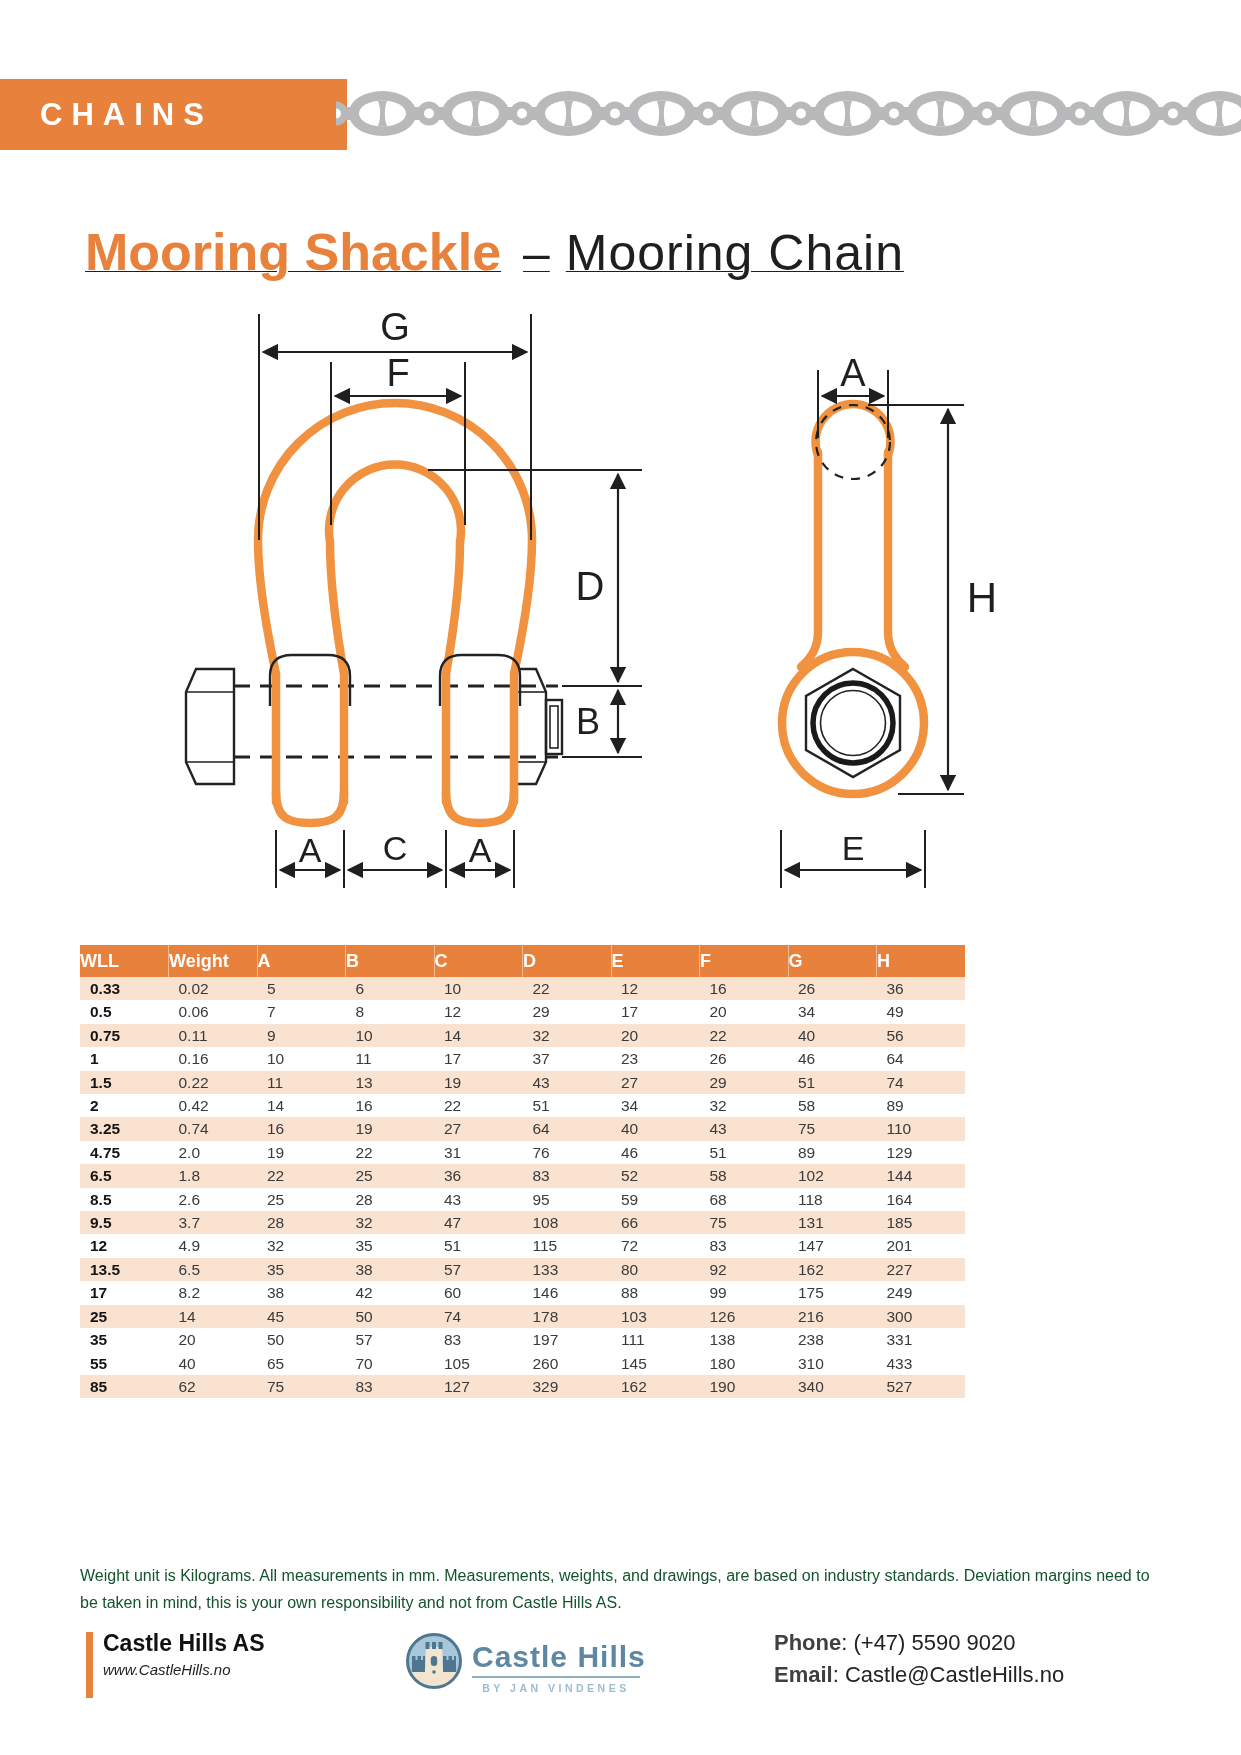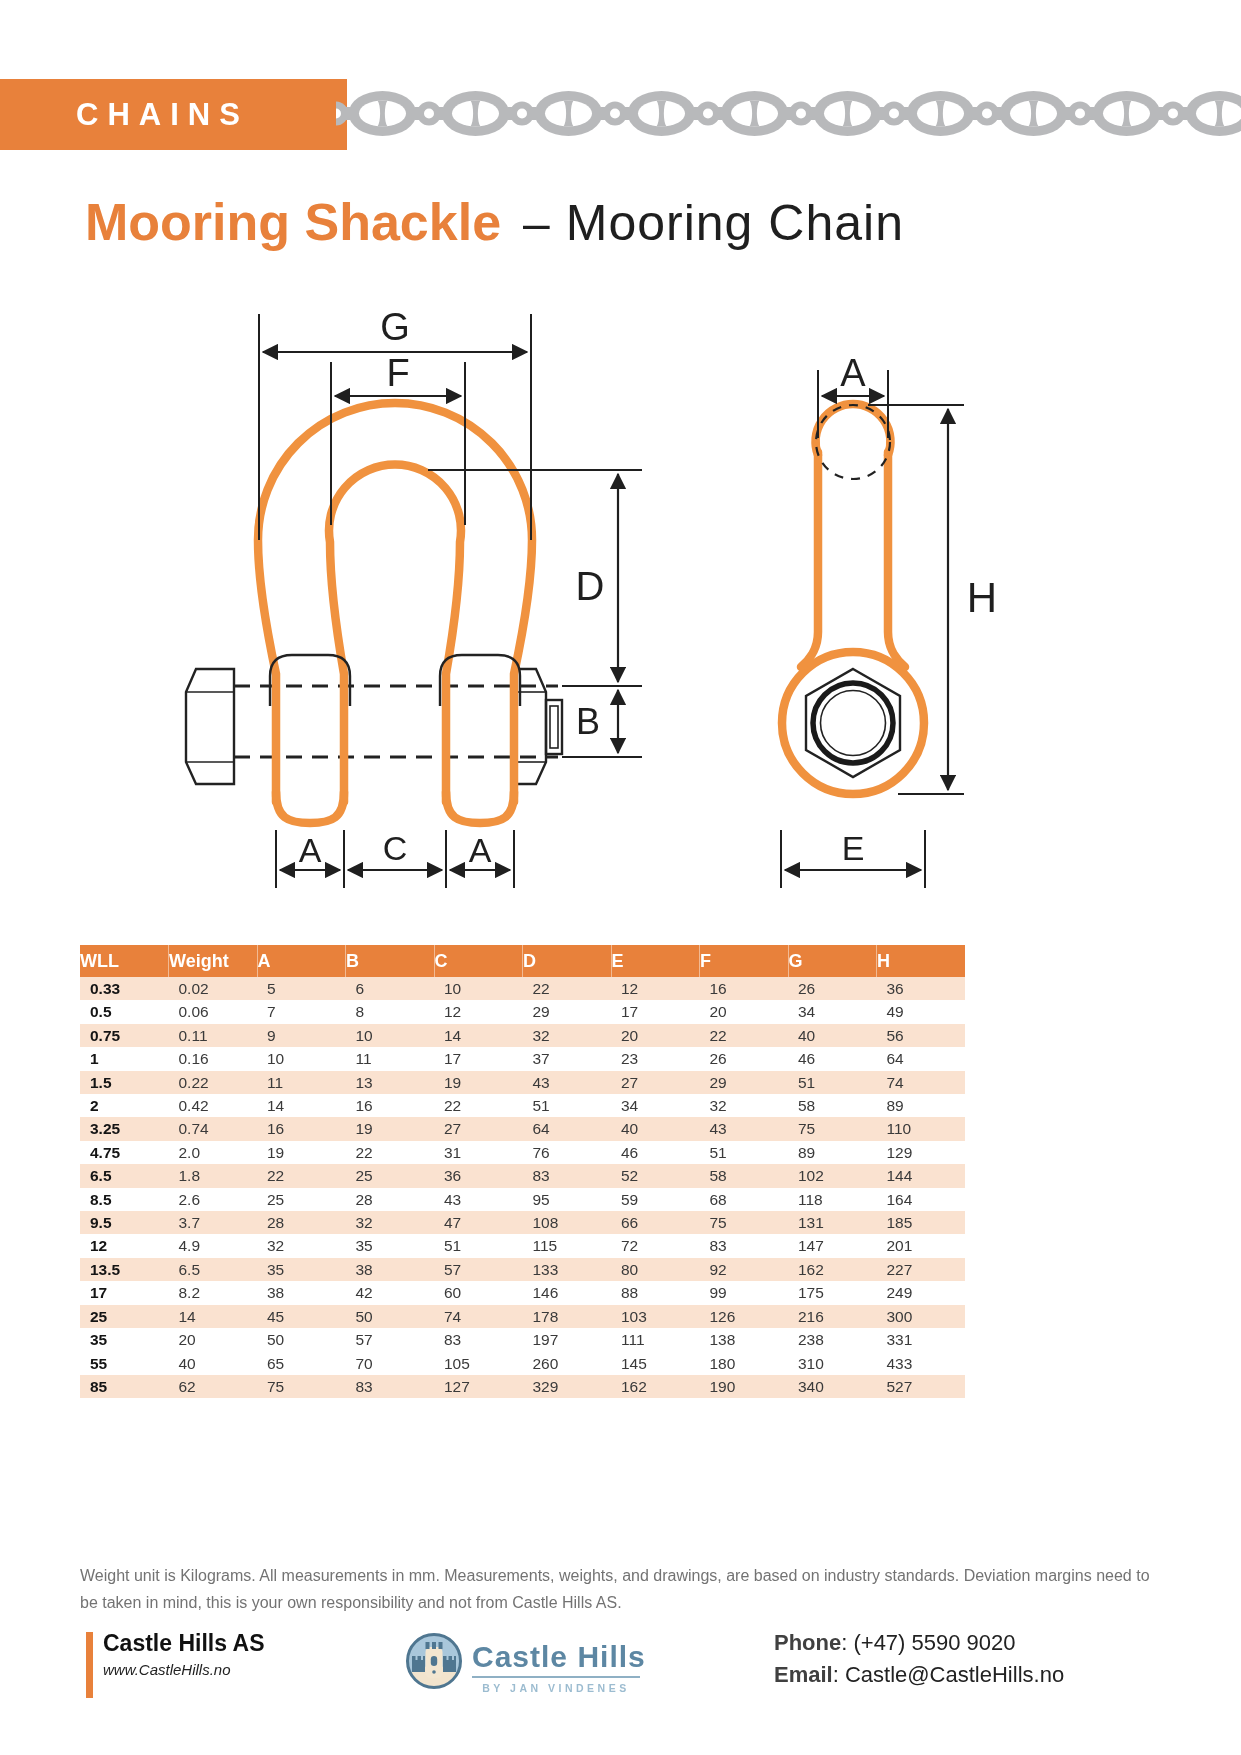--- a/index.html
+++ b/index.html
@@ -11,30 +11,30 @@
   }
   *{margin:0;padding:0;box-sizing:border-box;}
   html,body{background:#fff;}
   #page{
     position:relative;width:1241px;height:1755px;background:#fff;overflow:hidden;
     font-family:"Liberation Sans", sans-serif;color:#1f1f1f;
   }
   
   .chains-box{
     position:absolute;left:0;top:79px;width:347px;height:71px;background:var(--accent);
-    display:flex;align-items:center;padding-left:36px;
+    display:flex;align-items:center;
   }
   .chains-box span{
     color:#fff;font-weight:700;font-size:31px;letter-spacing:9px;padding-left:40px;
   }
   .chain-svg{position:absolute;left:336px;top:86px;}
   .chain-gray{fill:var(--chain);}
   .chain-white{fill:#fff;}
   
-  .title-row{position:absolute;left:85px;top:192px;white-space:nowrap;}
+  .title-row{position:absolute;left:85px;top:222px;white-space:nowrap;text-decoration:underline;}
   .title-primary{color:var(--accent);font-weight:700;font-size:52px;}
   .title-sep{color:#1f1f1f;font-weight:400;font-size:48px;margin:0 16px 0 22px;}
   .title-secondary{color:#1f1f1f;font-weight:400;font-size:50px;letter-spacing:1px;}
   
   .diagram-svg{position:absolute;left:0;top:260px;}
   .oline{stroke:var(--drawing);stroke-width:8.5;fill:none;stroke-linecap:round;}
   .bline{stroke:#222;stroke-width:2.4;fill:none;}
   .bline-thin{stroke:#222;stroke-width:1.6;fill:none;}
   .dashline{stroke:#222;stroke-width:3;fill:none;stroke-dasharray:16 10;}
   .dimline{stroke:#1f1f1f;stroke-width:2.2;fill:none;}
@@ -49,21 +49,21 @@
     height:32px;border-left:1px solid rgba(255,255,255,.45);
   }
   table.spec th:first-child{border-left:none;}
   table.spec td{
     font-size:15.5px;color:#3a3a3a;height:23.4px;padding-left:10px;line-height:23.4px;
   }
   table.spec td:first-child{font-weight:700;color:#141414;}
   table.spec tr.shade td{background:var(--shade);}
   
   .disclaimer{
-    position:absolute;left:80px;top:1562px;width:1082px;font-size:16px;line-height:27px;color:#737373;
+    position:absolute;left:80px;top:1562px;width:1082px;font-size:16px;line-height:27px;color:#14532d;
   }
   
   .footer-bar{position:absolute;left:86px;top:1632px;width:7px;height:66px;background:var(--accent);}
   .footer-company{position:absolute;left:103px;top:1630px;font-size:23px;font-weight:700;color:#111;text-align:right;}
   .footer-site{position:absolute;left:103px;top:1661px;font-size:15px;font-weight:400;color:#222;font-style:italic;}
   .logo-badge{position:absolute;left:404px;top:1631px;}
   .logo-title{position:absolute;left:472px;top:1640px;font-size:30px;font-weight:700;color:var(--logoblue);letter-spacing:1px;}
   .logo-rule{position:absolute;left:472px;top:1676px;width:168px;height:2px;background:#8FB0C4;}
   .logo-sub{position:absolute;left:472px;top:1682px;width:168px;text-align:center;font-size:10.5px;letter-spacing:3.5px;color:#9CBCD0;font-weight:700;}
   .footer-phone{position:absolute;left:774px;top:1630px;font-size:22px;color:#222;}

